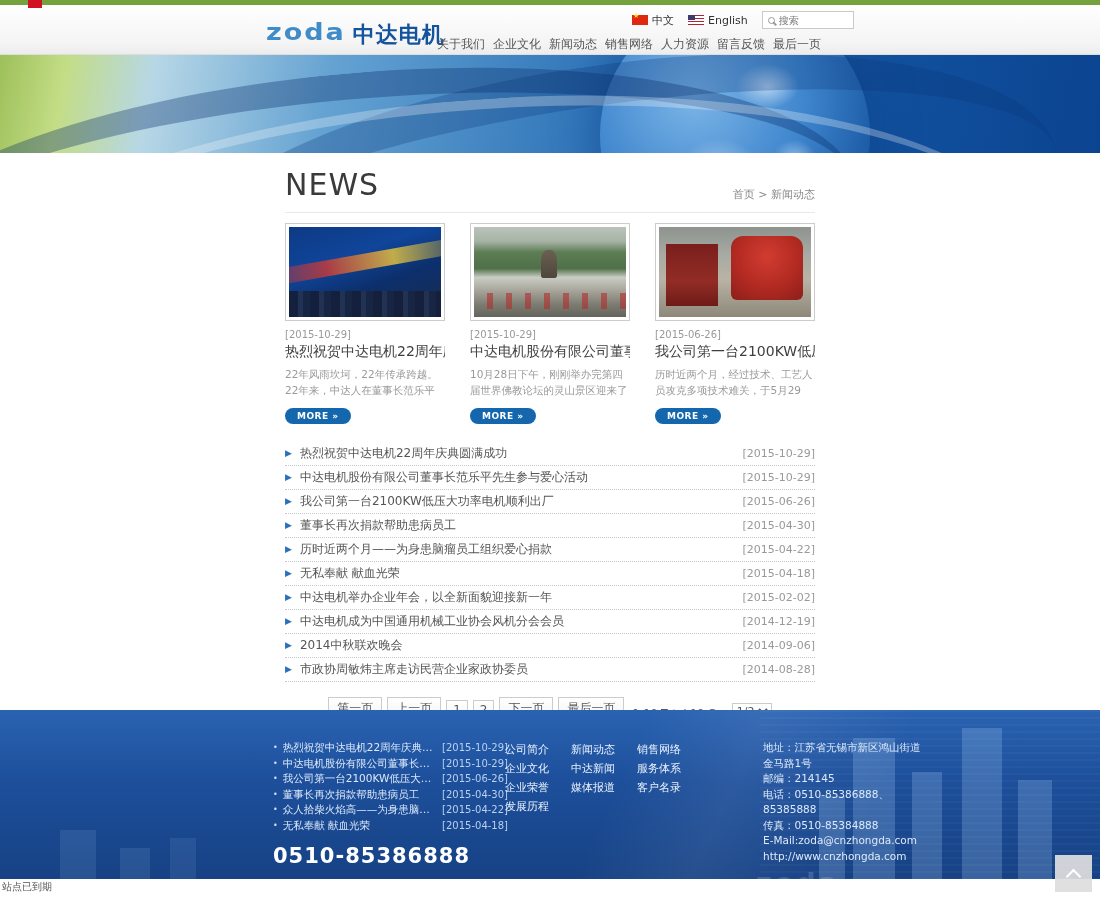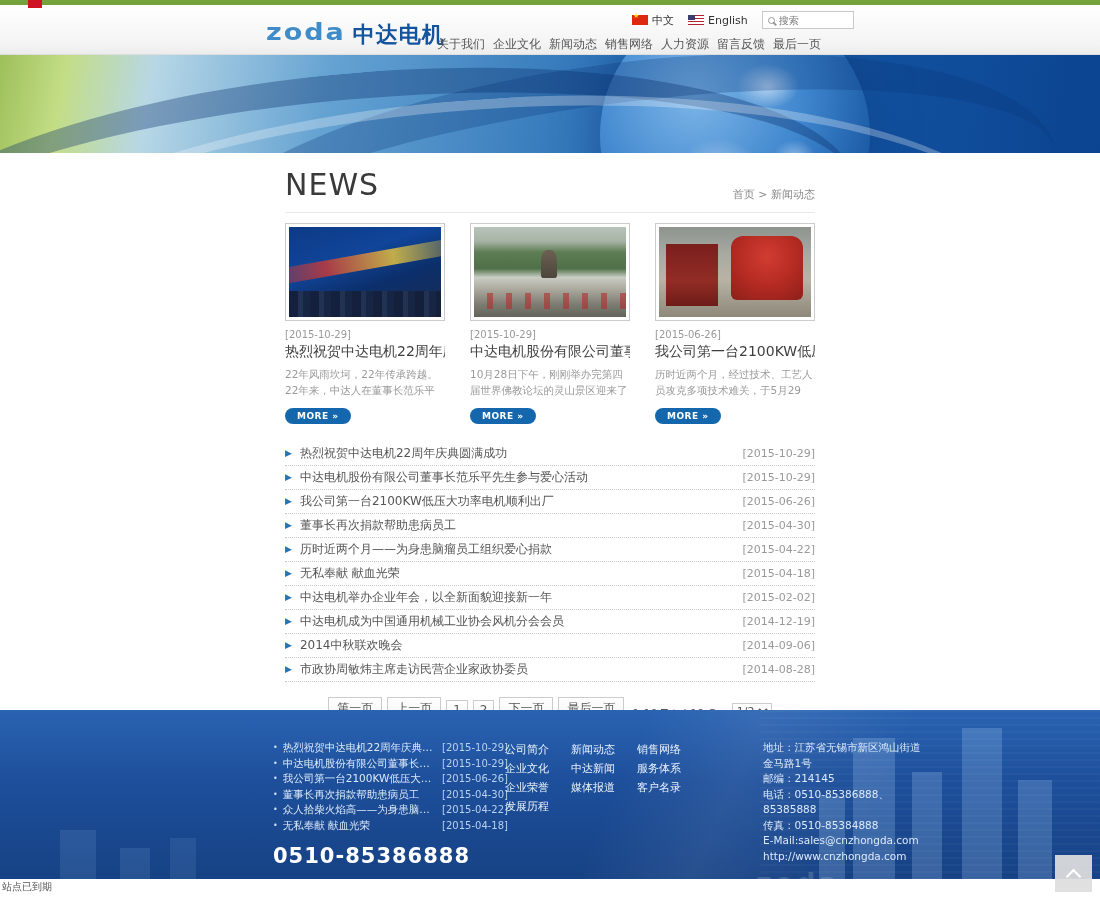--- a/index.html
+++ b/index.html
@@ -348,21 +348,21 @@
           <div class="f-col-item">服务体系</div>
           <div class="f-col-item">客户名录</div>
         </div>
       </div>
 
       <div class="f-contact">
         <div>地址：江苏省无锡市新区鸿山街道金马路1号</div>
         <div>邮编：214145</div>
         <div>电话：0510-85386888、85385888</div>
         <div>传真：0510-85384888</div>
-        <div>E-Mail:sales@cnzhongda.com</div>
+        <div>E-Mail:zoda@cnzhongda.com</div>
         <div>http://www.cnzhongda.com</div>
       </div>
 
       <div class="f-copy">Copyright © 2015 中达电机股份有限公司 ZHONGDA MOTORS All Rights Reserved.</div>
 
       <div class="f-mark">zoda</div>
     </div>
   </div>
 
   <div class="scroll-top">

